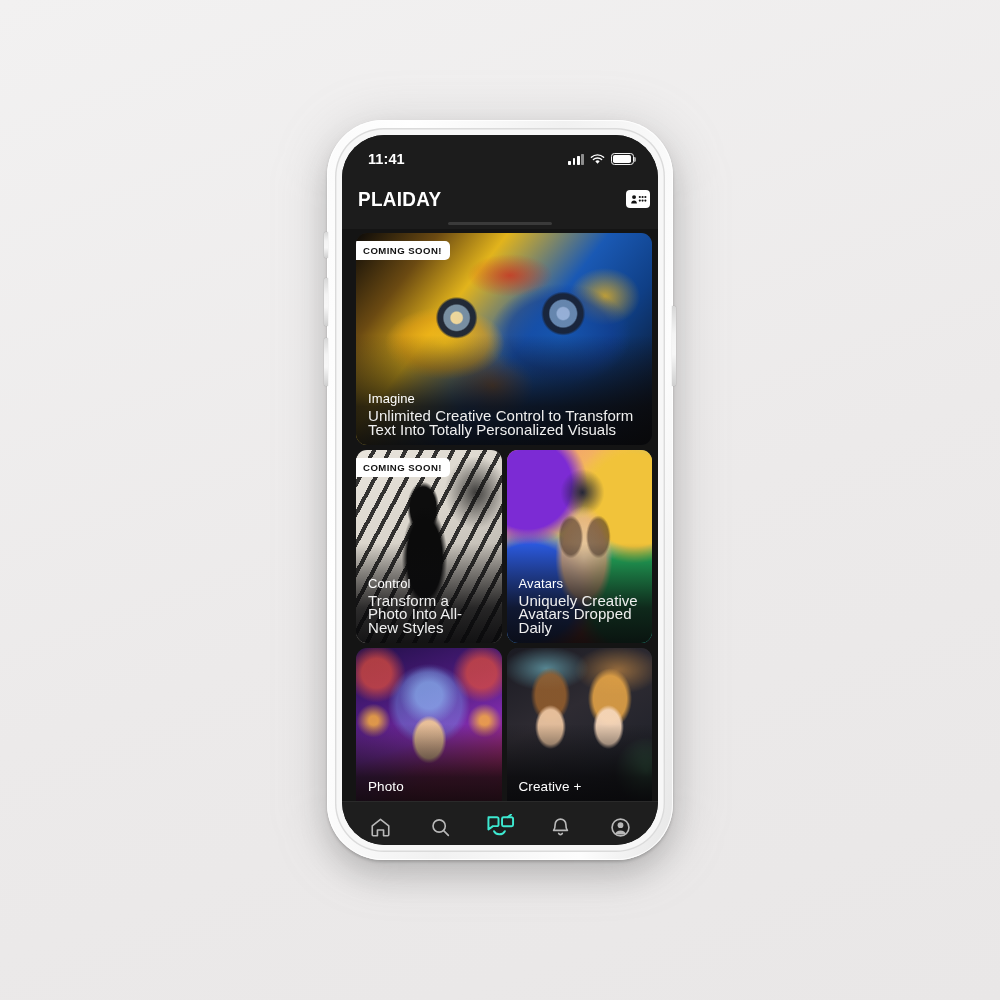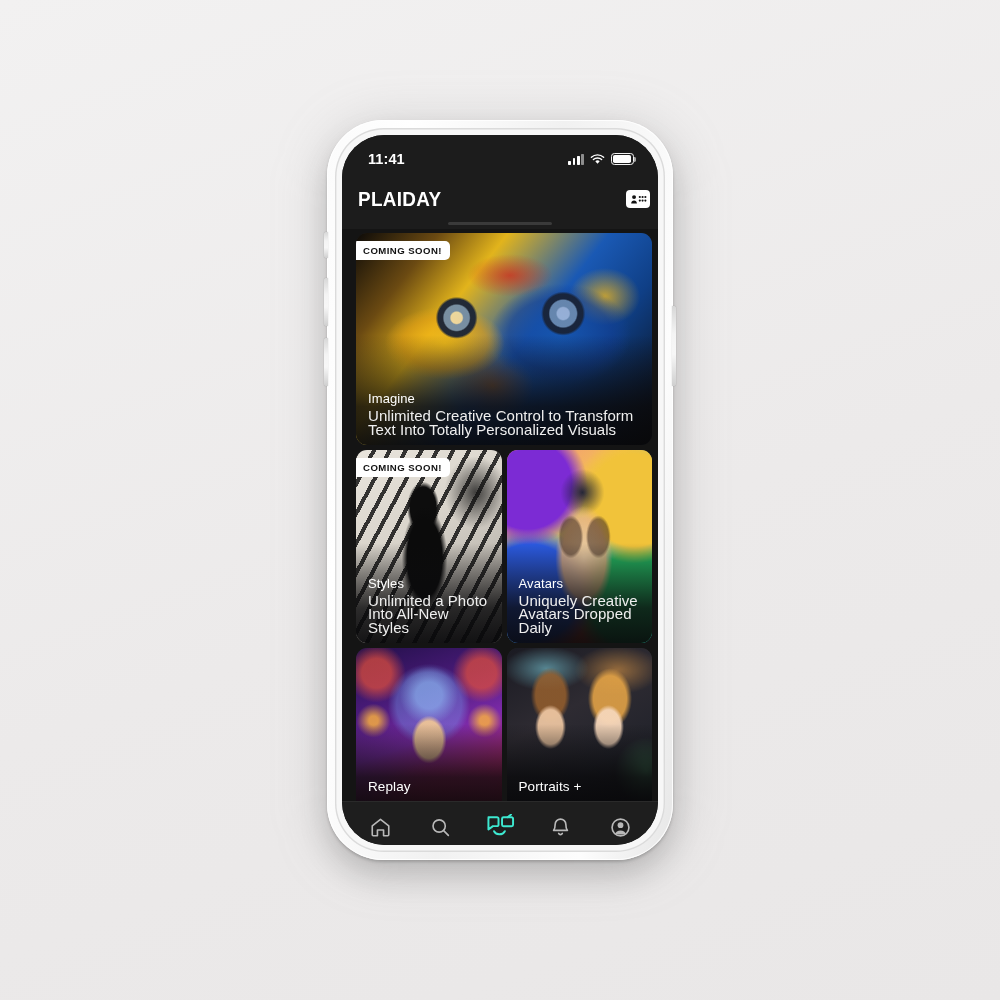--- a/index.html
+++ b/index.html
@@ -379,51 +379,51 @@
           </div>
         </div>
 
         <div class="row2">
 
           <div class="card">
             <div class="art art-restyle"></div>
             <div class="scrim"></div>
             <div class="badge">COMING SOON!</div>
             <div class="caption">
-              <div class="title">Styles</div>
-              <div class="subtitle">Unlimited a Photo Into All-New Styles</div>
+              <div class="title">Control</div>
+              <div class="subtitle">Transform a Photo Into All-New Styles</div>
             </div>
           </div>
 
           <div class="card">
             <div class="art art-avatars"></div>
             <div class="scrim"></div>
             <div class="caption">
               <div class="title">Avatars</div>
               <div class="subtitle">Uniquely Creative Avatars Dropped Daily</div>
             </div>
           </div>
 
         </div>
 
         <div class="row3">
 
           <div class="card">
             <div class="art art-replay"></div>
             <div class="scrim"></div>
             <div class="caption">
-              <div class="title">Replay</div>
+              <div class="title">Photo</div>
             </div>
           </div>
 
           <div class="card">
             <div class="art art-portraits"></div>
             <div class="scrim"></div>
             <div class="caption">
-              <div class="title">Portraits +</div>
+              <div class="title">Creative +</div>
             </div>
           </div>
 
         </div>
 
       </div>
 
       <div class="tabbar">
 
         <div class="tab-item">

